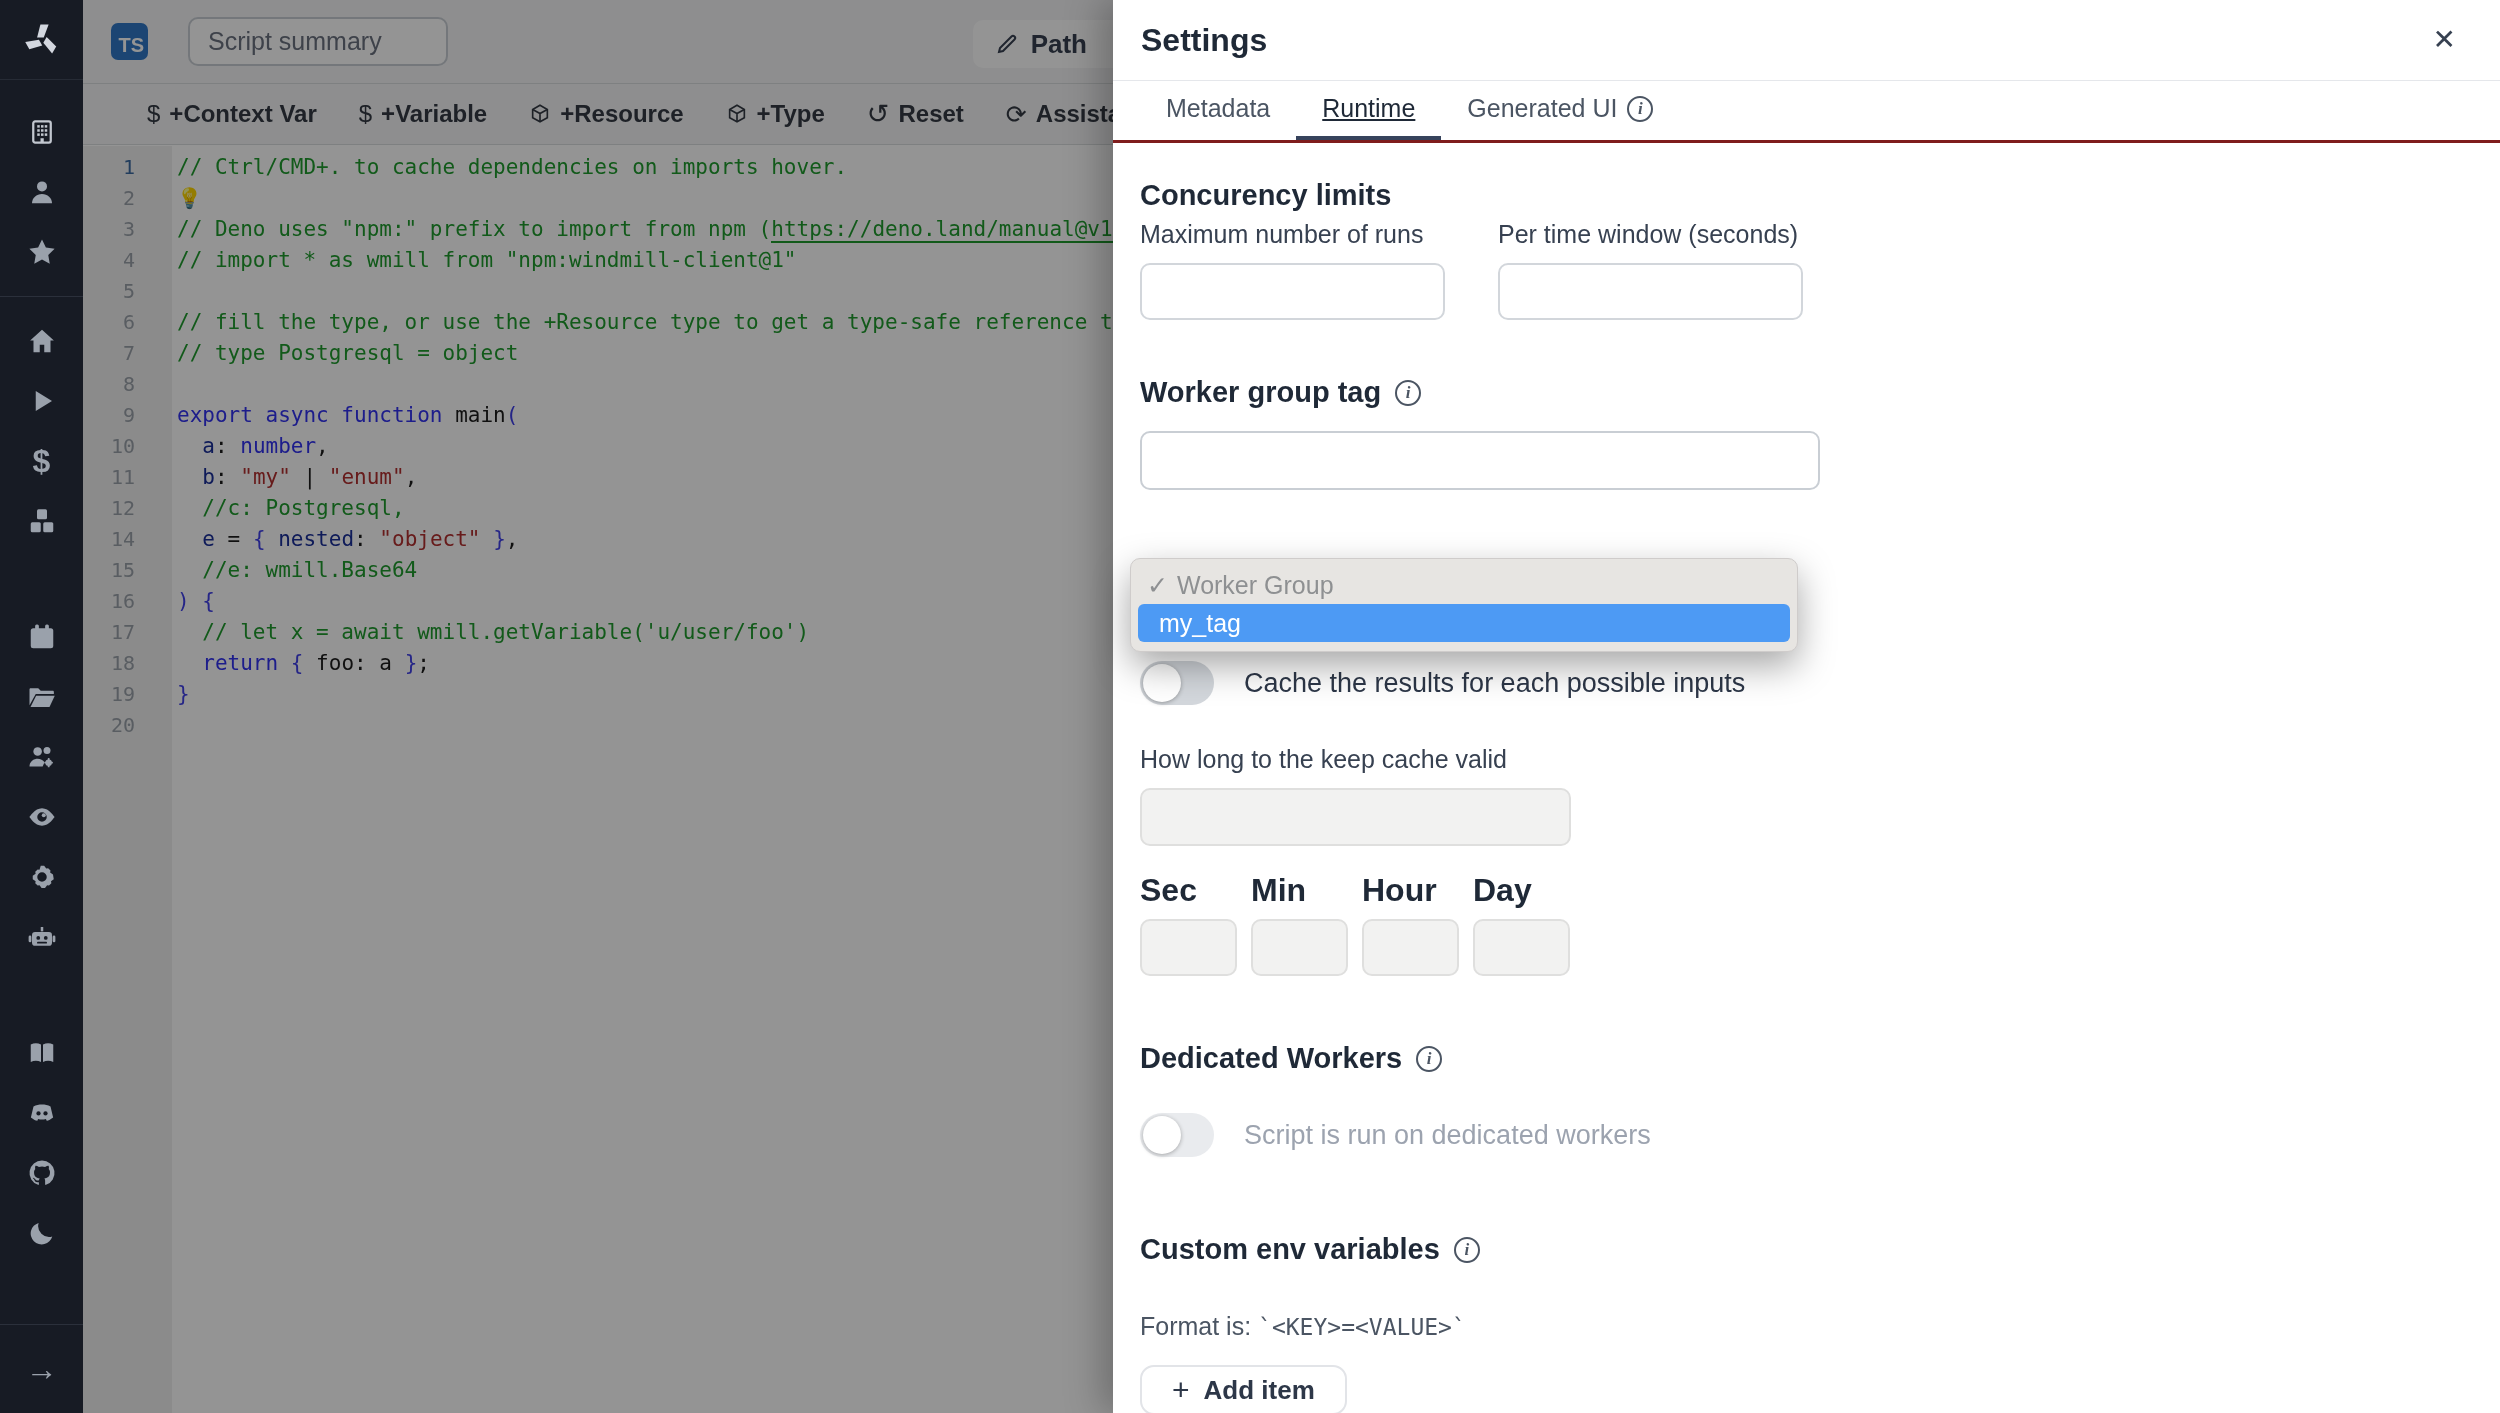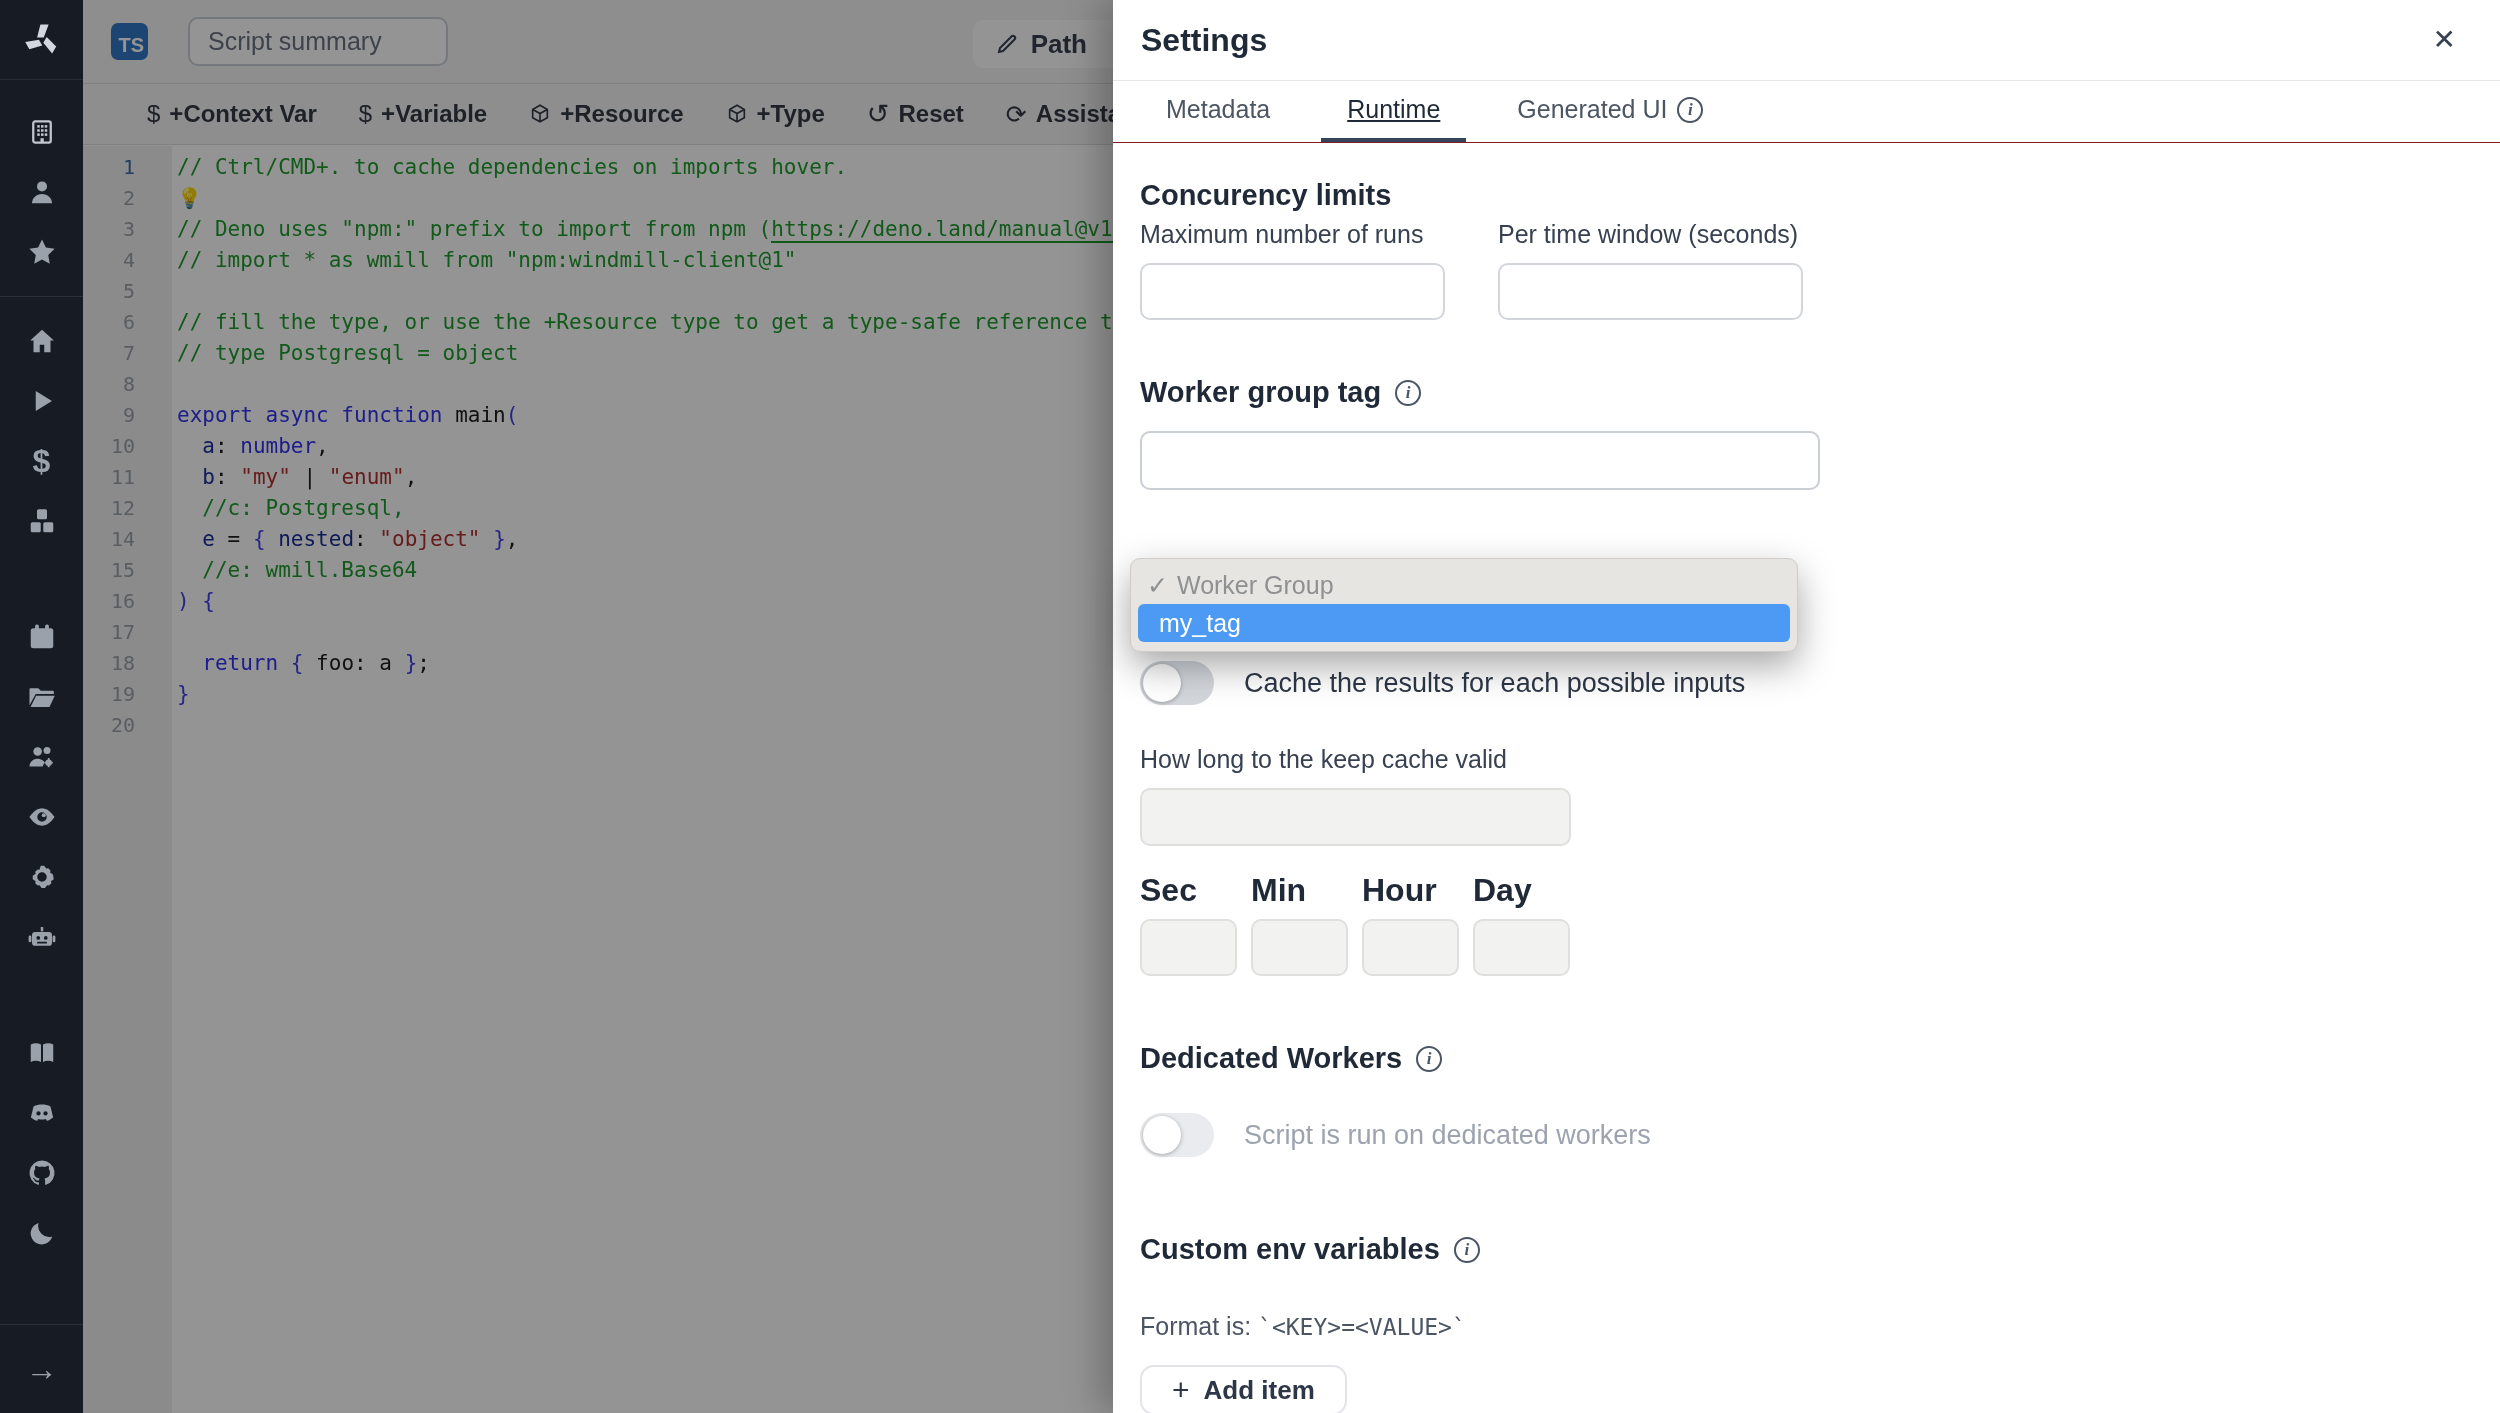--- a/index.html
+++ b/index.html
@@ -61,21 +61,21 @@
   .overlay { position:absolute; left:0; top:0; width:1030px; height:1413px;
              background:rgba(0,0,0,0.42); z-index:4; }
 
   
   .panel { position:absolute; left:1113px; top:0; width:1387px; height:1413px; background:#fff; z-index:10;
            box-shadow:-12px 0 34px rgba(0,0,0,.25); }
   .panel-header { height:81px; border-bottom:1px solid #e5e7eb; display:flex; align-items:center;
                   padding:0 44px 0 28px; }
   .panel-title { font-size:32px; font-weight:700; color:#1f2937; }
   .close-x { margin-left:auto; font-size:28px; color:#374151; cursor:pointer; line-height:1; }
-  .tabs { height:62px; border-bottom:1px solid #7f1d1d; display:flex; align-items:stretch; padding-left:27px;gap:25px; }
+  .tabs { height:62px; border-bottom:3px solid #7f1d1d; display:flex; align-items:stretch; padding-left:27px; }
   .tab { display:flex; align-items:center; gap:10px; padding:0 26px; font-size:25px; color:#4b5563;
          cursor:pointer; border-bottom:4px solid transparent; }
   .tab.active { color:#1f2937; font-weight:500; border-bottom-color:#36435c;text-decoration:underline; }
   .info-ico { display:inline-flex; width:26px; height:26px; border:2px solid #4b5563; border-radius:50%;
               color:#4b5563; font-size:17px; align-items:center; justify-content:center;
               font-family:"Liberation Serif",serif; font-style:italic; font-weight:700; flex:none; }
   .panel-content { position:relative; padding:36px 32px 0 27px; }
   .sec-heading { font-size:29px; font-weight:700; color:#1f2937; display:flex; align-items:center; gap:14px; }
   .field-row { display:flex; gap:53px; margin-top:8px; }
   .field label { font-size:25px; color:#374151; display:block; }
@@ -316,21 +316,21 @@
           <div class="cline"><span class="ln">6</span><span class="ctext"><span class="cm">// fill the type, or use the +Resource type to get a type-safe reference to th</span></span></div>
           <div class="cline"><span class="ln">7</span><span class="ctext"><span class="cm">// type Postgresql = object</span></span></div>
           <div class="cline"><span class="ln">8</span><span class="ctext"></span></div>
           <div class="cline"><span class="ln">9</span><span class="ctext"><span class="kw">export async function </span><span class="df">main</span><span class="br">(</span></span></div>
           <div class="cline"><span class="ln">10</span><span class="ctext"><span class="df">  </span><span class="pr">a</span><span class="df">: </span><span class="kw">number</span><span class="df">,</span></span></div>
           <div class="cline"><span class="ln">11</span><span class="ctext"><span class="df">  </span><span class="pr">b</span><span class="df">: </span><span class="st">"my"</span><span class="df"> | </span><span class="st">"enum"</span><span class="df">,</span></span></div>
           <div class="cline"><span class="ln">12</span><span class="ctext"><span class="cm">  //c: Postgresql,</span></span></div>
           <div class="cline"><span class="ln">14</span><span class="ctext"><span class="df">  </span><span class="pr">e</span><span class="df"> = </span><span class="br">{ </span><span class="pr">nested</span><span class="df">: </span><span class="st">"object"</span><span class="br"> }</span><span class="df">,</span></span></div>
           <div class="cline"><span class="ln">15</span><span class="ctext"><span class="cm">  //e: wmill.Base64</span></span></div>
           <div class="cline"><span class="ln">16</span><span class="ctext"><span class="br">) {</span></span></div>
-          <div class="cline"><span class="ln">17</span></div>
+          <div class="cline"><span class="ln">17</span><span class="ctext"><span class="cm">  // let x = await wmill.getVariable('u/user/foo')</span></span></div>
           <div class="cline"><span class="ln">18</span><span class="ctext"><span class="df">  </span><span class="kw">return</span><span class="df"> </span><span class="br">{ </span><span class="df">foo: a </span><span class="br">}</span><span class="df">;</span></span></div>
           <div class="cline"><span class="ln">19</span><span class="ctext"><span class="br">}</span></span></div>
           <div class="cline"><span class="ln">20</span><span class="ctext"></span></div>
         </div>
     </div>
     <div class="overlay"></div>
   </div>
 
   <section class="panel">
     <header class="panel-header">

